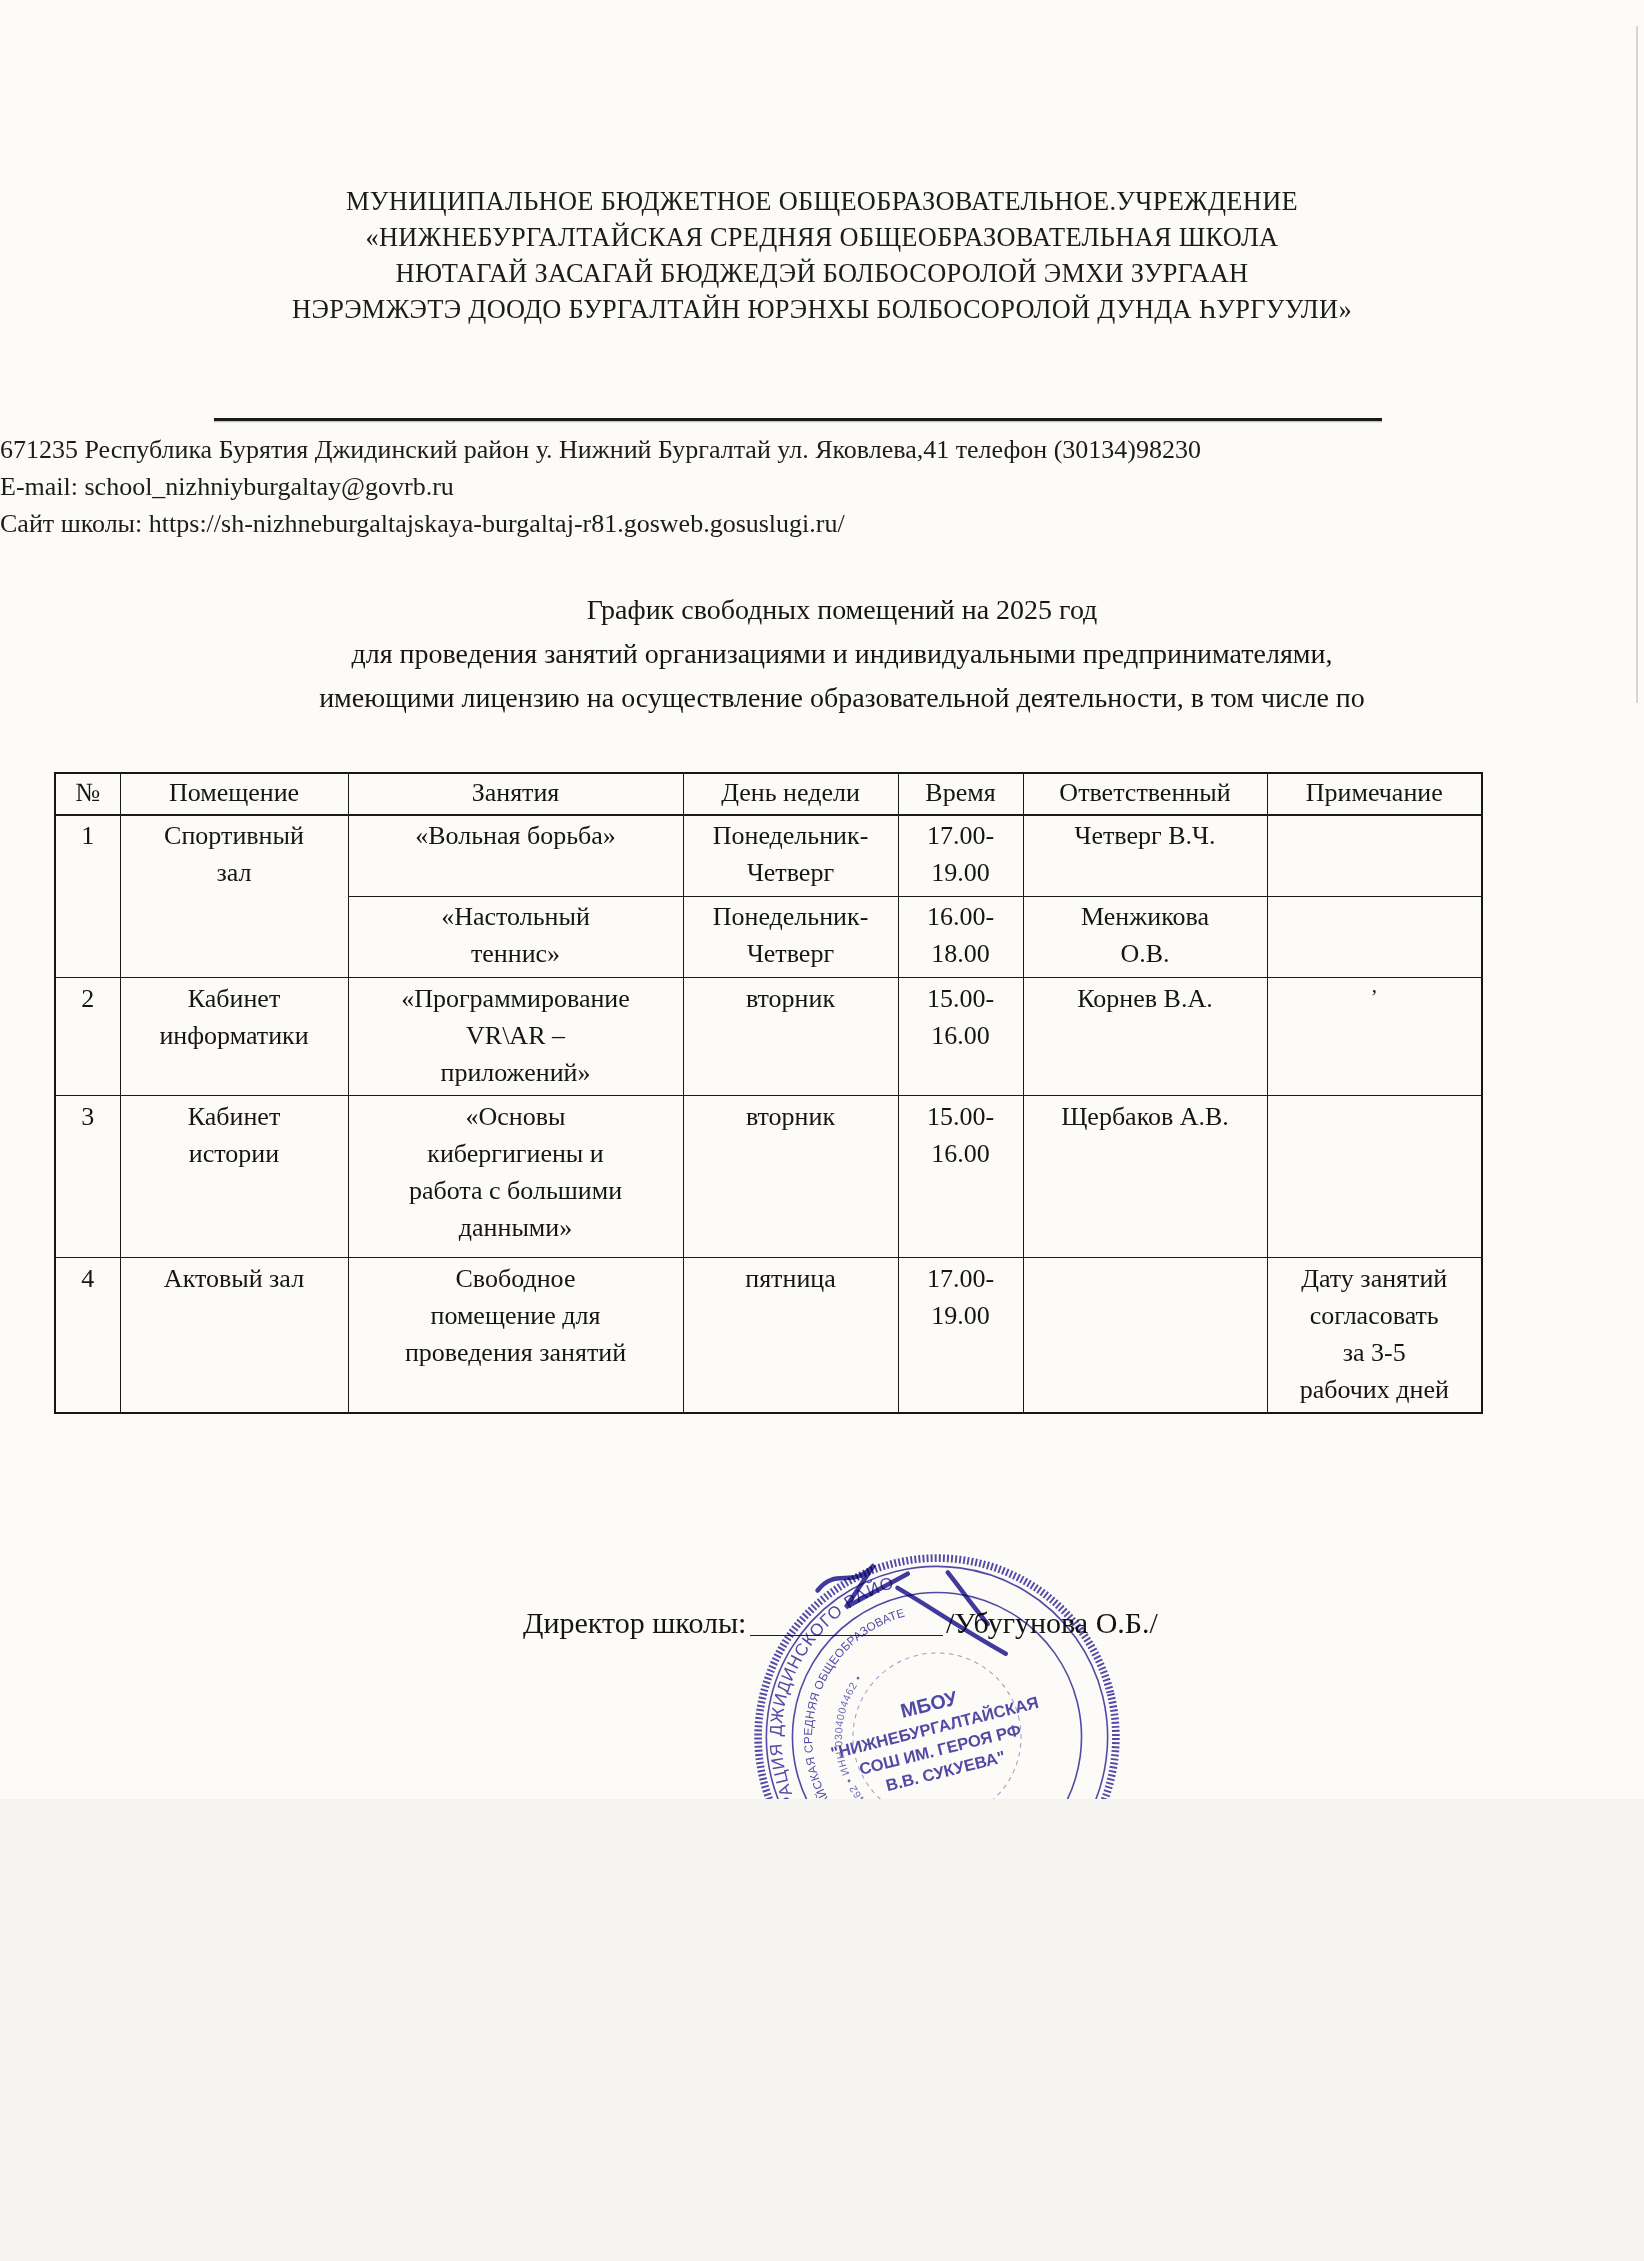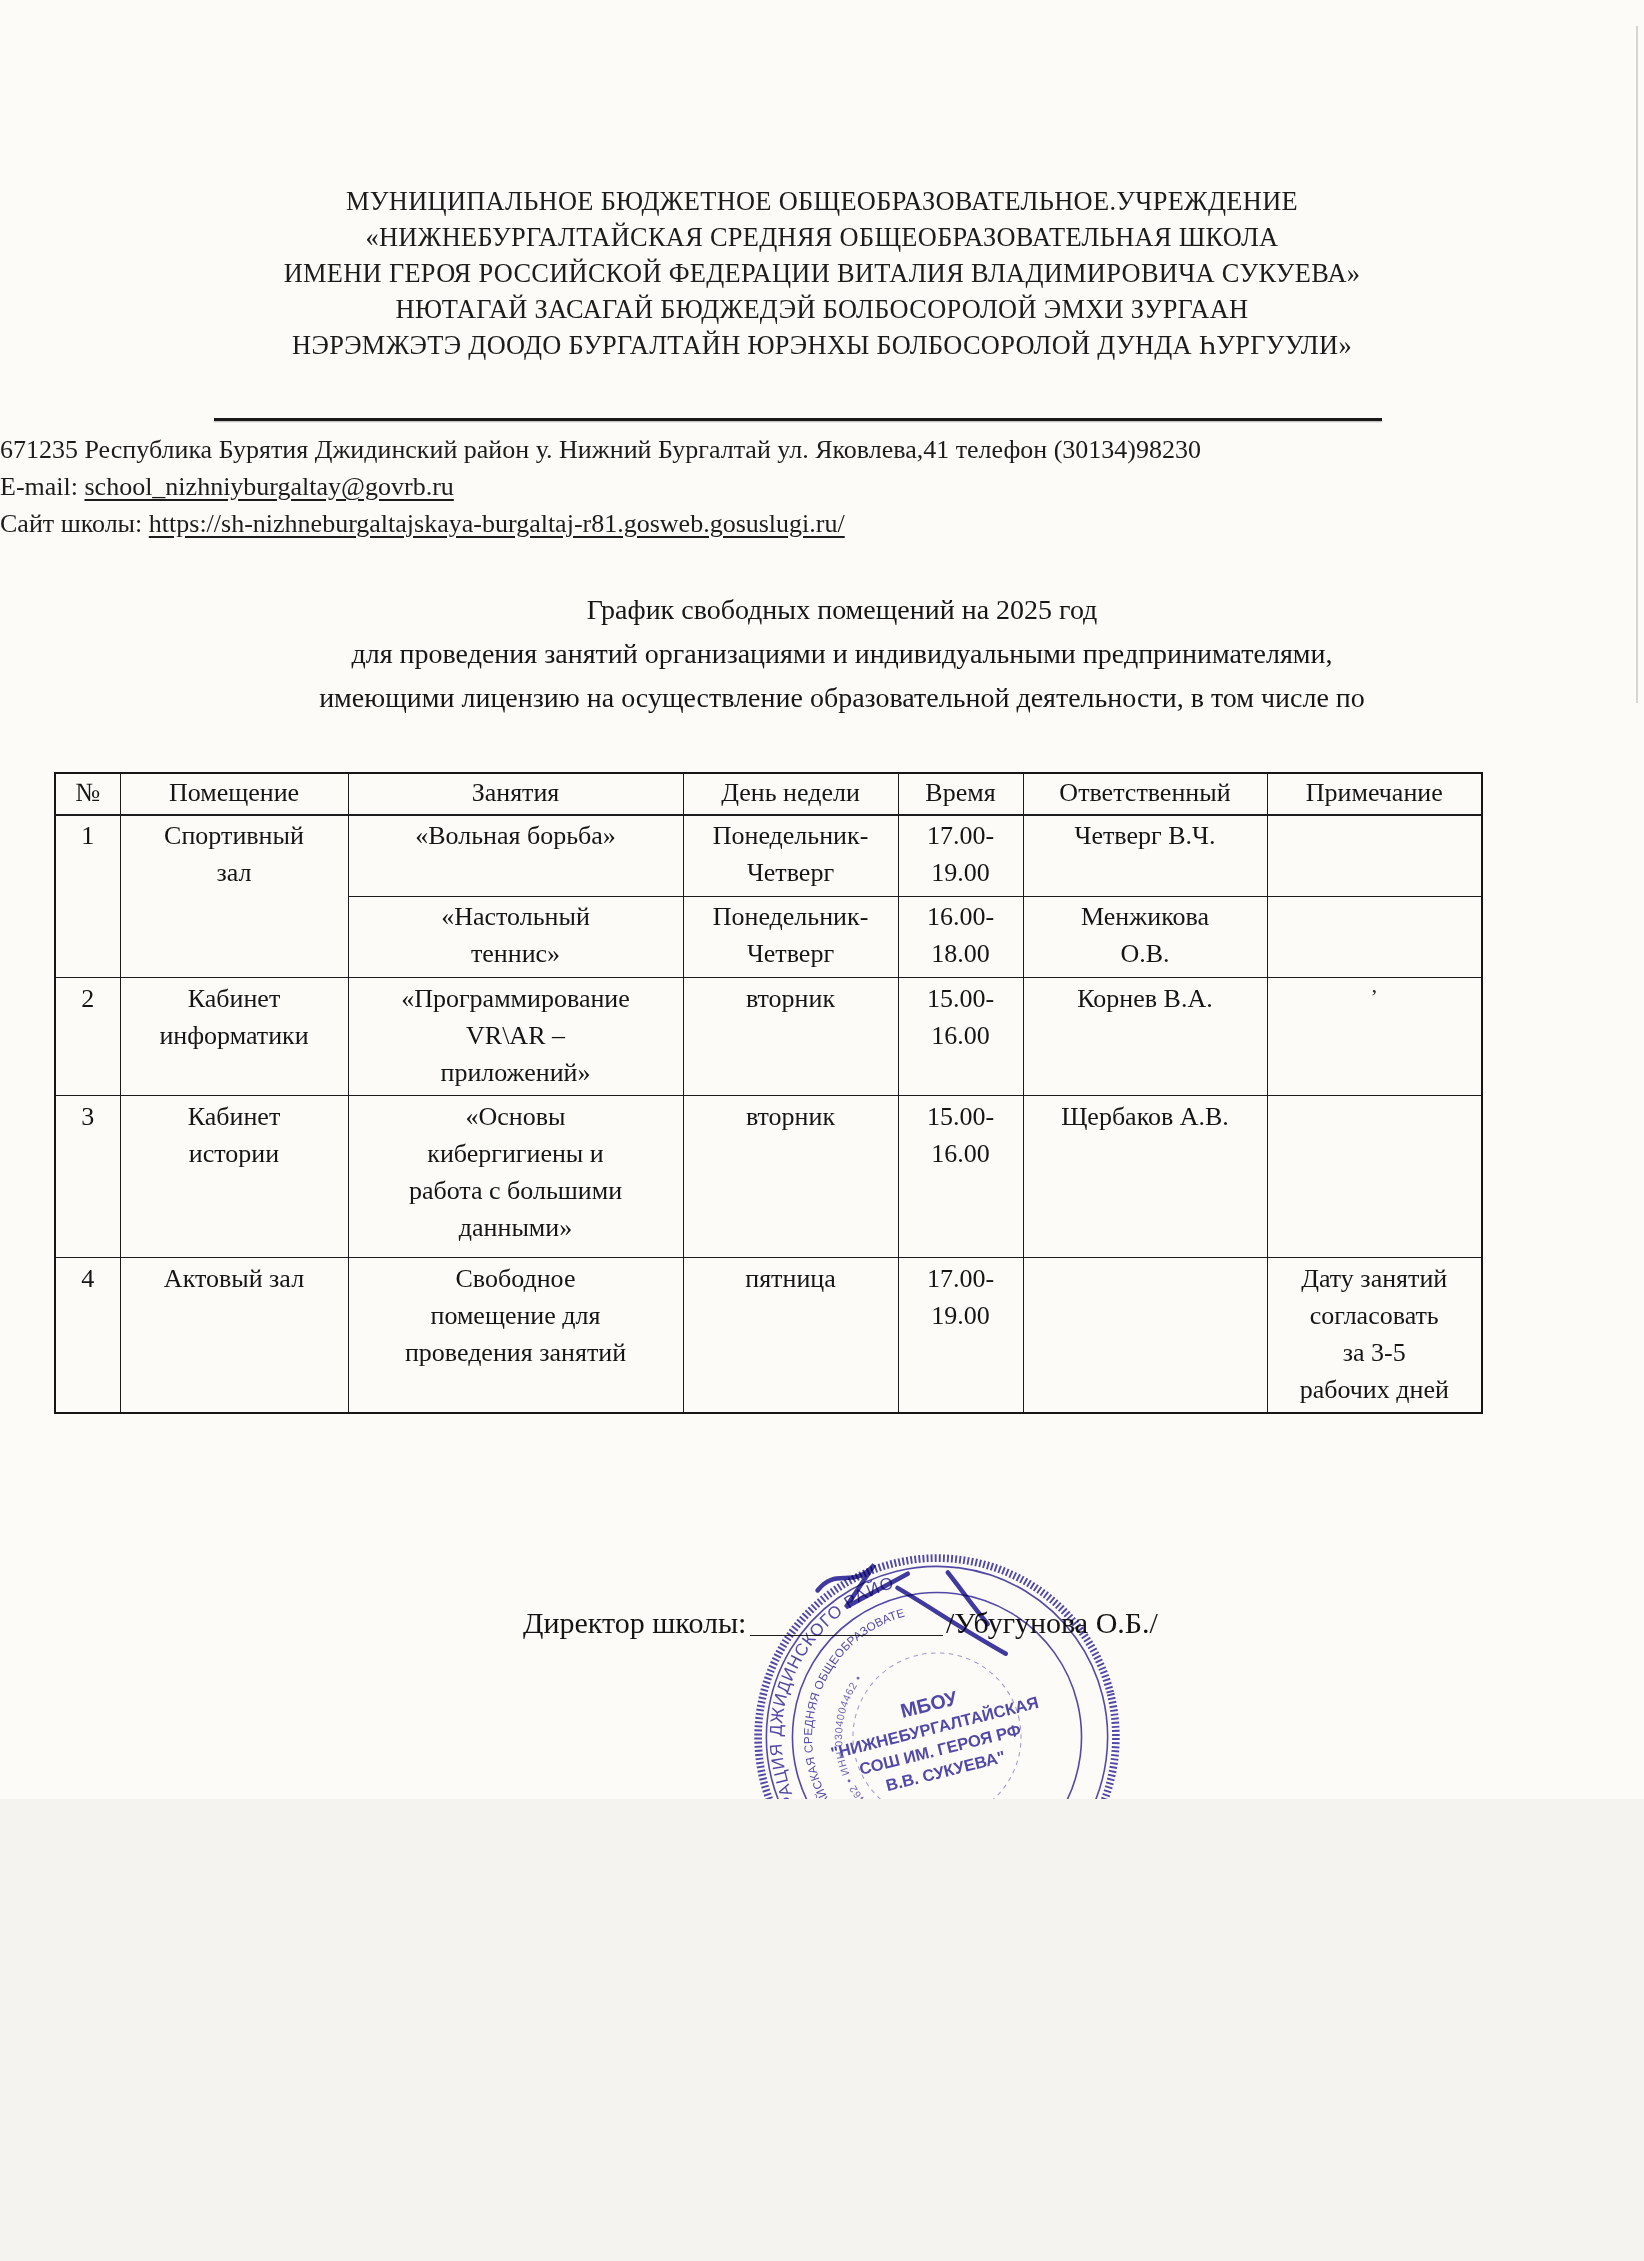--- a/index.html
+++ b/index.html
@@ -6,21 +6,21 @@
   body{width:1644px;height:2261px;background:#f4f3ef;font-family:"Liberation Serif","DejaVu Serif",serif;}
   .page{position:relative;width:1644px;height:1799px;background:#fcfbf7;overflow:hidden;color:#191919;}
 
   .letterhead{position:absolute;top:183px;left:0;width:1644px;text-align:center;
     font-size:26.4px;line-height:36px;letter-spacing:0.3px;color:#1c1c1c;}
   .rule{position:absolute;top:418px;left:214px;width:1168px;height:3.2px;background:#1a1a1a;
     box-shadow:0 1.3px 0 rgba(26,26,26,.25);}
 
   .contact{position:absolute;top:431px;left:0;width:1644px;
     font-size:26px;line-height:37px;color:#1c1c1c;}
-  .contact .lnk{text-decoration:underline;text-underline-offset:3.9px;}
+  .contact .lnk{text-underline-offset:3.9px;}
 
   .doc-title{position:absolute;top:588px;left:0;width:1644px;text-align:center;
     font-size:28px;line-height:44px;color:#161616;margin-left:20px;}
 
   .tbl-wrap{position:absolute;top:772px;left:54px;}
   table.schedule{border-collapse:collapse;table-layout:fixed;width:1426px;
     font-size:26px;color:#151515;}
   table.schedule th,table.schedule td{border:1.6px solid #1b1b1b;vertical-align:top;
     text-align:center;padding:2.6px 5.2px 3.9px;line-height:1.42;white-space:pre-line;overflow:hidden;}
   table.schedule th{vertical-align:middle;font-weight:normal;padding:1.3px 2.6px;}
@@ -44,21 +44,20 @@
   .scan-edge-right{position:absolute;top:26px;left:1636px;width:1.9px;height:677px;background:#cfcdc6;opacity:.8;}
 </style>
 </head>
 <body>
 
 <div class="page">
 
   <div class="letterhead">
     <div>МУНИЦИПАЛЬНОЕ БЮДЖЕТНОЕ ОБЩЕОБРАЗОВАТЕЛЬНОЕ.УЧРЕЖДЕНИЕ</div>
     <div>«НИЖНЕБУРГАЛТАЙСКАЯ СРЕДНЯЯ ОБЩЕОБРАЗОВАТЕЛЬНАЯ ШКОЛА</div>
-    <div>ИМЕНИ ГЕРОЯ РОССИЙСКОЙ ФЕДЕРАЦИИ ВИТАЛИЯ ВЛАДИМИРОВИЧА СУКУЕВА»</div>
     <div>НЮТАГАЙ ЗАСАГАЙ БЮДЖЕДЭЙ БОЛБОСОРОЛОЙ ЭМХИ ЗУРГААН</div>
     <div>НЭРЭМЖЭТЭ ДООДО БУРГАЛТАЙН ЮРЭНХЫ БОЛБОСОРОЛОЙ ДУНДА ҺУРГУУЛИ»</div>
   </div>
 
   <div class="rule"></div>
 
   <div class="contact">
     <div>671235 Республика Бурятия Джидинский район у. Нижний Бургалтай ул. Яковлева,41 телефон (30134)98230</div>
     <div>
       <span>E-mail: </span><span class="lnk">school_nizhniyburgaltay@govrb.ru</span>

